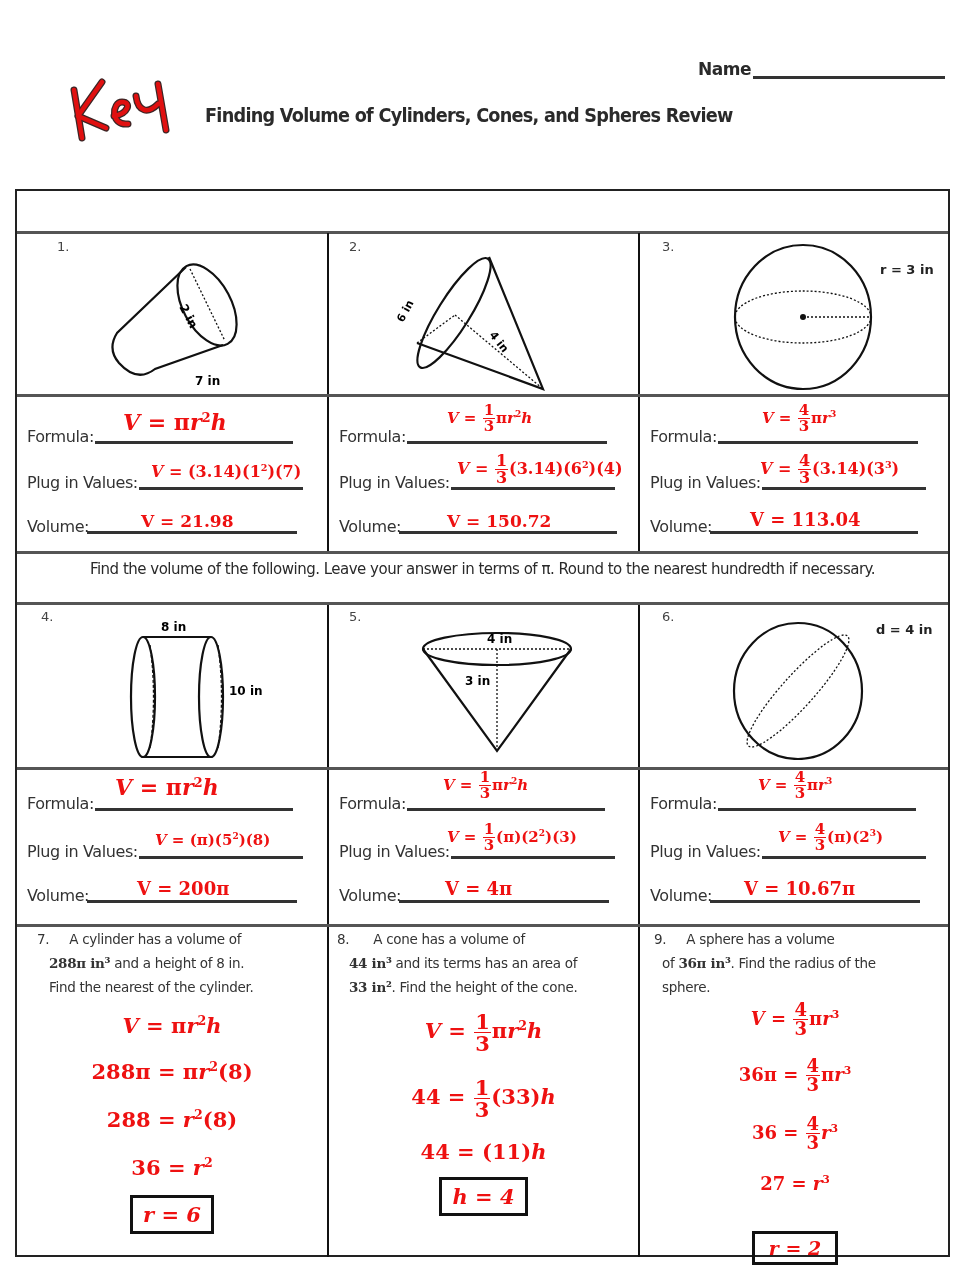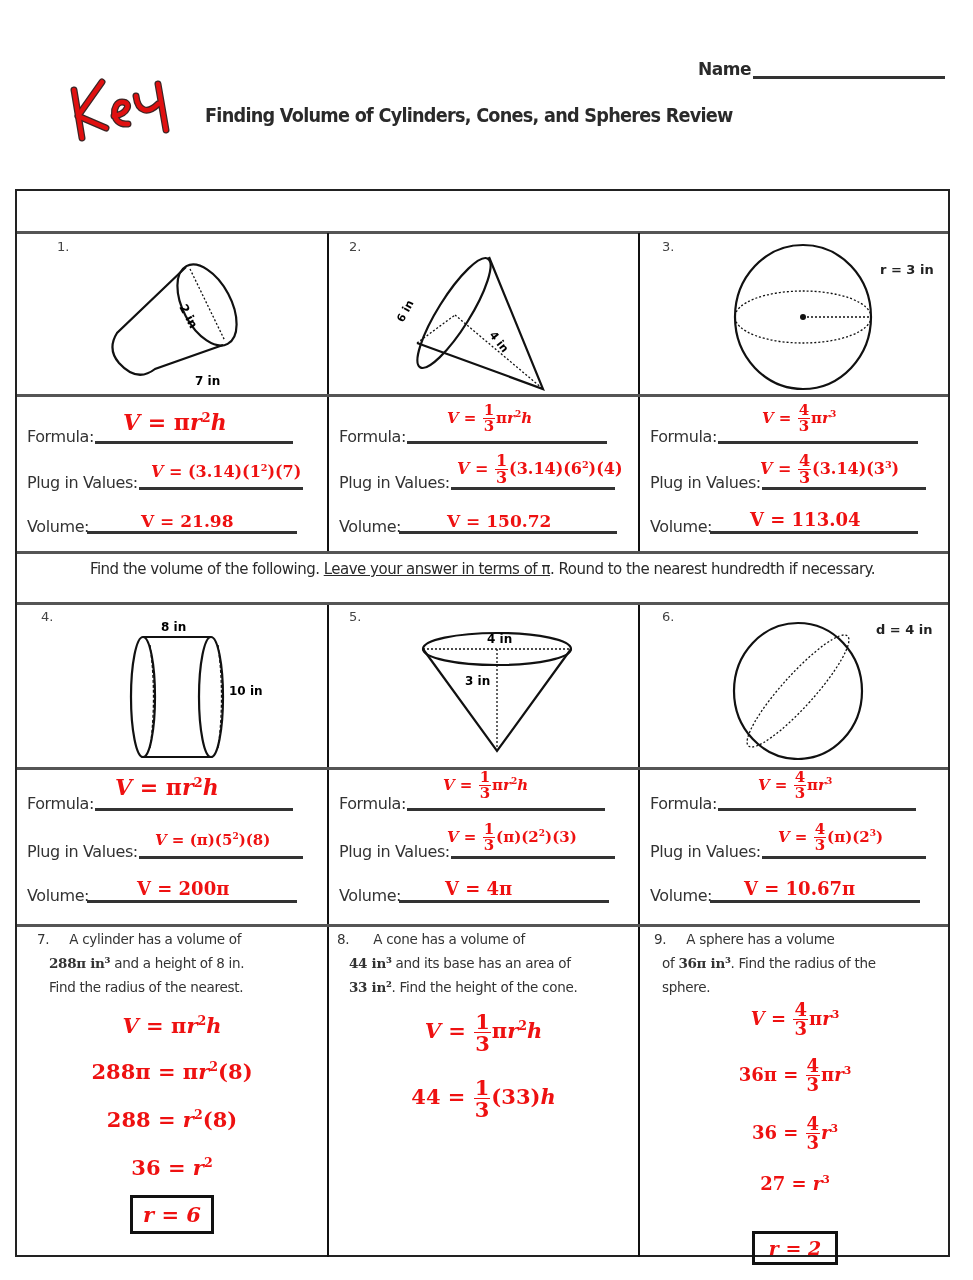--- a/index.html
+++ b/index.html
@@ -151,21 +151,21 @@
     <div class="row-lbl hand" style="left:10px; top:76px;">Plug in Values:</div>
     <div class="blank" style="left:122px; top:90px; width:164px;"></div>
     <div class="ans red" style="left:120px; top:56px; font-size:16px;"><span class="it">V</span> = <span class="frac"><span class="n">4</span><span>3</span></span>(3.14)(3<sup>3</sup>)</div>
 
     <div class="row-lbl hand" style="left:10px; top:120px;">Volume:</div>
     <div class="blank" style="left:70px; top:134px; width:208px;"></div>
     <div class="ans red" style="left:110px; top:114px; font-size:18px;">V = 113.04</div>
   </div>
 
   <div class="hdr hand" style="top:366px; line-height:25px; padding:0 18px;">
-    <span>Find the volume of the following. </span><span style="text-decoration:underline;">Leave your answer in terms of π</span><span>. Round to the nearest hundredth if necessary.</span>
+    <span>Find the volume of the following. </span><span style="">Leave your answer in terms of π</span><span>. Round to the nearest hundredth if necessary.</span>
   </div>
   <div class="hline" style="top:411px;"></div>
   <div class="hline" style="top:576px;"></div>
   <div class="hline" style="top:733px;"></div>
 
   <div class="cell" style="left:0; top:414px; width:310px; height:160px;">
     <div class="num hand" style="left:24px; top:4px;">4.</div>
     <svg class="fig" style="left:100px; top:10px;" width="180" height="145" viewBox="0 0 180 145">
       <g fill="none" stroke="#111" stroke-width="2.2">
         <ellipse cx="26" cy="82" rx="12" ry="60"></ellipse>
@@ -244,37 +244,39 @@
 
     <div class="row-lbl hand" style="left:10px; top:116px;">Volume:</div>
     <div class="blank" style="left:70px; top:130px; width:210px;"></div>
     <div class="ans red" style="left:104px; top:110px; font-size:18px;text-align:center;">V = 10.67π</div>
   </div>
 
   <div class="cell" style="left:0; top:736px; width:310px; height:330px;">
     <div class="word hand" style="left:20px; top:0px; width:290px;">
       <span>7.</span>&nbsp;&nbsp;&nbsp;&nbsp;&nbsp;<span>A cylinder has a volume of</span><br>
       &nbsp;&nbsp;&nbsp;<b>288π in³</b><span> and a height of 8 in.</span><br>
-      &nbsp;&nbsp;&nbsp;<span>Find the radius of the nearest.</span>
+      &nbsp;&nbsp;&nbsp;<span>Find the nearest of the cylinder.</span>
     </div>
     <div class="step red" style="top:86px; font-size:21px;"><span class="it">V</span> = π<span class="it">r</span><sup>2</sup><span class="it">h</span></div>
     <div class="step red" style="top:132px; font-size:21px;">288π = π<span class="it">r</span><sup>2</sup>(8)</div>
     <div class="step red" style="top:180px; font-size:21px;">288 = <span class="it">r</span><sup>2</sup>(8)</div>
     <div class="step red" style="top:228px; font-size:21px;">36 = <span class="it">r</span><sup>2</sup></div>
     <div class="step red" style="top:268px; font-size:21px;"><span class="boxed it">r = 6</span></div>
   </div>
 
   <div class="cell" style="left:312px; top:736px; width:309px; height:239px;">
     <div class="word hand" style="left:8px; top:0px; width:296px;">
       <span>8.</span>&nbsp;&nbsp;&nbsp;&nbsp;&nbsp;&nbsp;<span>A cone has a volume of</span><br>
-      &nbsp;&nbsp;&nbsp;<b>44 in³</b><span> and its base has an area of</span><br>
+      &nbsp;&nbsp;&nbsp;<b>44 in³</b><span> and its terms has an area of</span><br>
       &nbsp;&nbsp;&nbsp;<b>33 in²</b><span>. Find the height of the cone.</span>
     </div>
     <div class="step red" style="top:84px; font-size:21px;"><span class="it">V</span> = <span class="frac"><span class="n">1</span><span>3</span></span>π<span class="it">r</span><sup>2</sup><span class="it">h</span></div>
     <div class="step red" style="top:150px; font-size:21px;">44 = <span class="frac"><span class="n">1</span><span>3</span></span>(33)<span class="it">h</span></div>
+    <div class="step red" style="top:212px; font-size:21px;">44 = (11)<span class="it">h</span></div>
+    <div class="step red" style="top:250px; font-size:21px;"><span class="boxed it">h = 4</span></div>
   </div>
 
   <div class="cell" style="left:623px; top:736px; width:310px; height:330px;">
     <div class="word hand" style="left:14px; top:0px; width:290px;">
       <span>9.</span>&nbsp;&nbsp;&nbsp;&nbsp;&nbsp;<span>A sphere has a volume</span><br>
       &nbsp;&nbsp;<span>of </span><b>36π in³</b><span>. Find the radius of the</span><br>
       &nbsp;&nbsp;<span>sphere.</span>
     </div>
     <div class="step red" style="top:74px; font-size:18px;"><span class="it">V</span> = <span class="frac"><span class="n">4</span><span>3</span></span>π<span class="it">r</span><sup>3</sup></div>
     <div class="step red" style="top:130px; font-size:18px;">36π = <span class="frac"><span class="n">4</span><span>3</span></span>π<span class="it">r</span><sup>3</sup></div>

